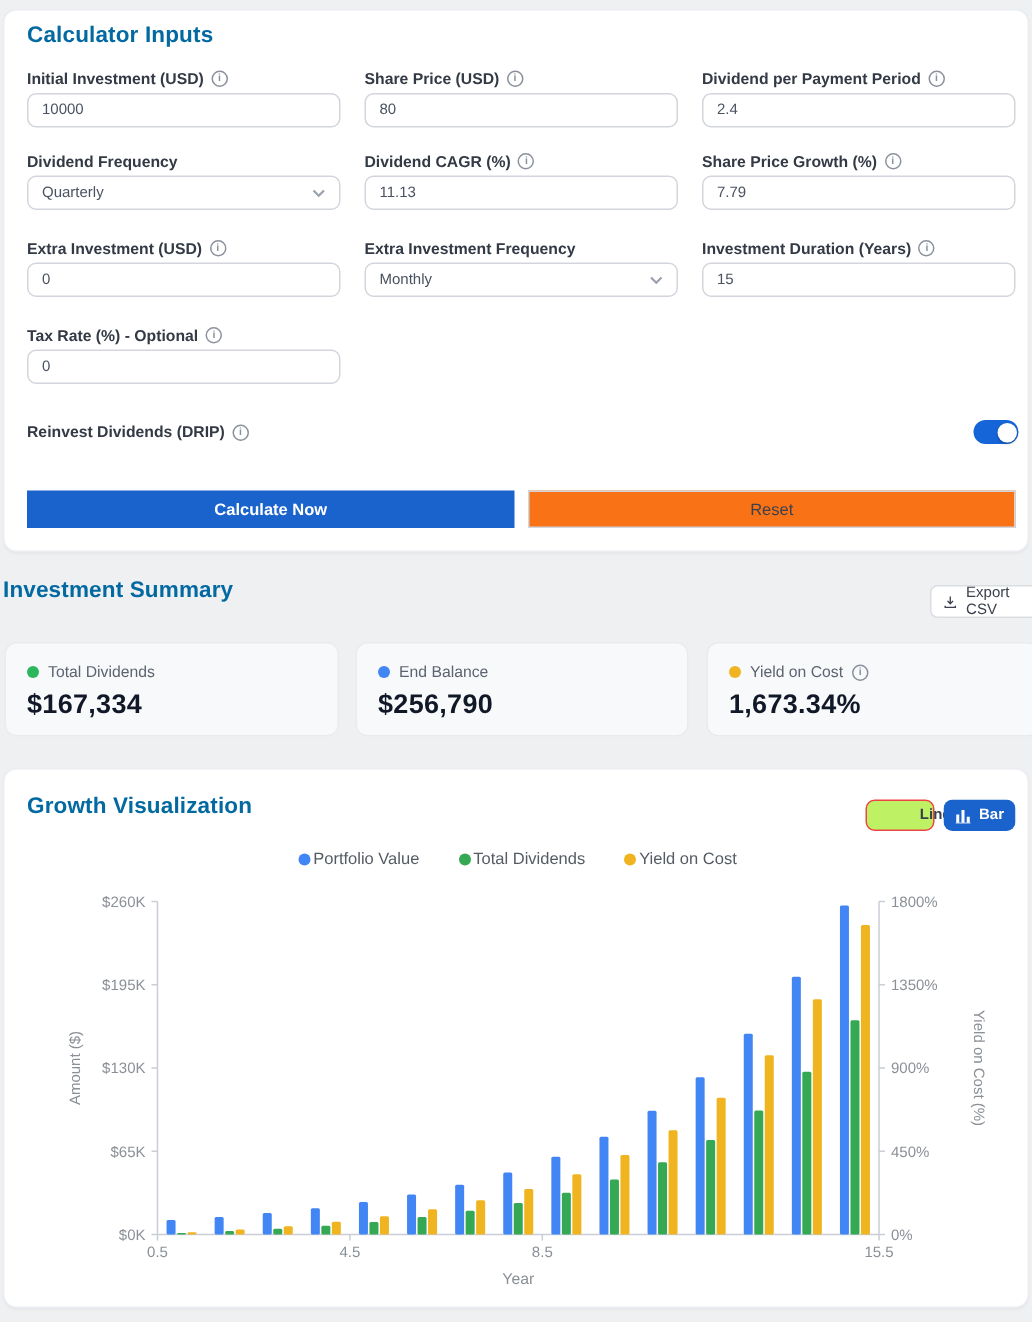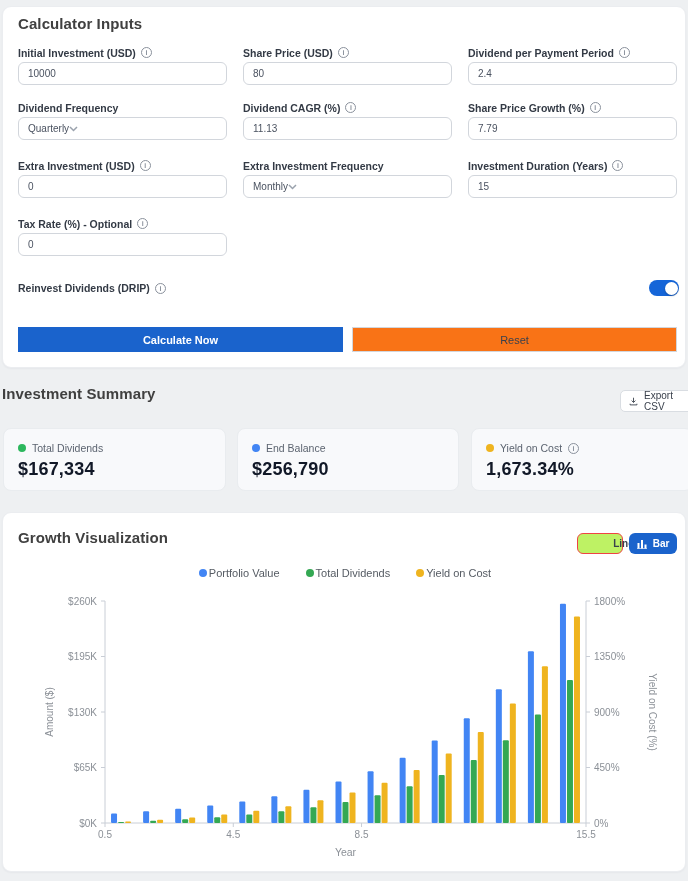--- a/index.html
+++ b/index.html
@@ -13,36 +13,36 @@
   }
   .card {
     position:absolute;
     background:#ffffff;
     border:1px solid #ebedf0;
     border-radius:9px;
     box-shadow:0 1px 2px rgba(16,24,40,.04);
   }
   
   #calc-card { left:2px; top:6px; width:684px; height:362px; padding:8px 10px 18px 15px; }
-  .section-title { font-size:15px; font-weight:bold; color:#404040; line-height:18px; letter-spacing:.1px; }
+  .section-title { font-size:15px; font-weight:bold; color:#0369a1; line-height:18px; letter-spacing:.1px; }
   .form-row { display:grid; grid-template-columns:209px 209px 209px; column-gap:16px; width:659px; }
   .mt-r1 { margin-top:13px; } .mt-r2 { margin-top:16px; } .mt-r3 { margin-top:19px; } .mt-r4 { margin-top:19px; }
   .field-label { display:flex; align-items:center; gap:5px; height:13px;
                  font-size:10.5px; font-weight:bold; color:#333a45; }
   .info-icon { display:inline-flex; align-items:center; justify-content:center;
                width:11px; height:11px; border:1px solid #8a919c; border-radius:50%;
                font-size:7px; font-weight:bold; color:#8a919c; font-style:normal; flex:0 0 auto; }
   .text-input, .select-box {
     margin-top:3px; width:100%; height:23px;
     border:1px solid #d2d6dc; border-radius:6px; background:#fff;
     font-family:"Liberation Sans", sans-serif;
     font-size:10px; color:#4a5260; padding:0 9px;
   }
   .text-input { display:block; outline:none; }
-  .select-box { display:flex; align-items:center; justify-content:flex-start; cursor:pointer; }
+  .select-box { display:flex; align-items:center; justify-content:space-between; cursor:pointer; }
   .chevron-svg { width:9px; height:6px; stroke:#9aa2ad; fill:none; stroke-width:1.5; }
   .drip-row { display:flex; align-items:center; justify-content:space-between;
               margin-top:23px; height:18px; width:661px; }
   .toggle { position:relative; width:30px; height:16px; border-radius:9px; cursor:pointer; }
   .toggle .knob { position:absolute; top:1.5px; right:1.5px; width:13px; height:13px;
                   border-radius:50%; background:#fff; box-shadow:0 1px 2px rgba(0,0,0,.25); }
   .btn-row { display:flex; gap:9px; margin-top:30px; width:659px; }
   .btn { flex:1; height:25px; border-radius:0; font-size:11px; font-weight:bold;
          display:flex; align-items:center; justify-content:center; cursor:pointer;
          font-family:"Liberation Sans", sans-serif; border:1px solid transparent; }

